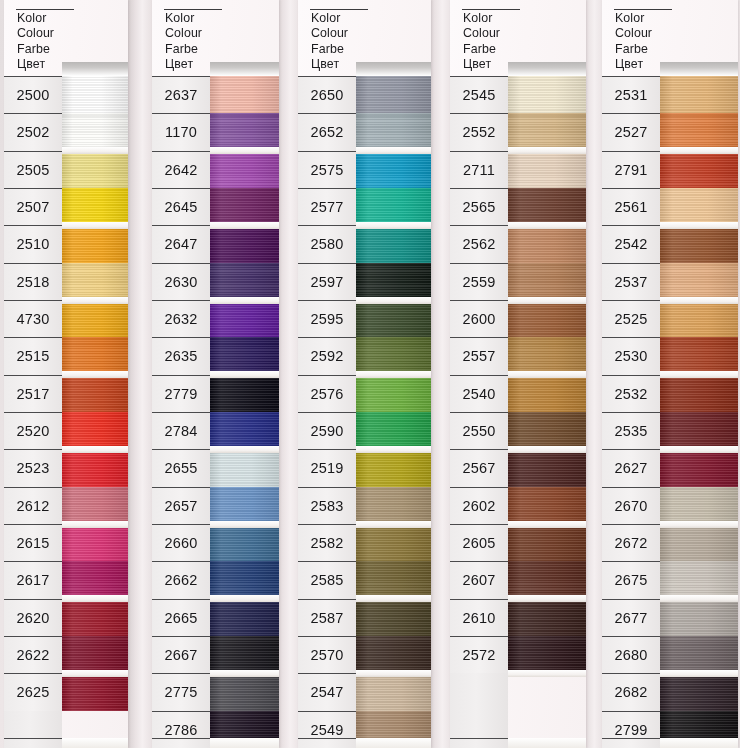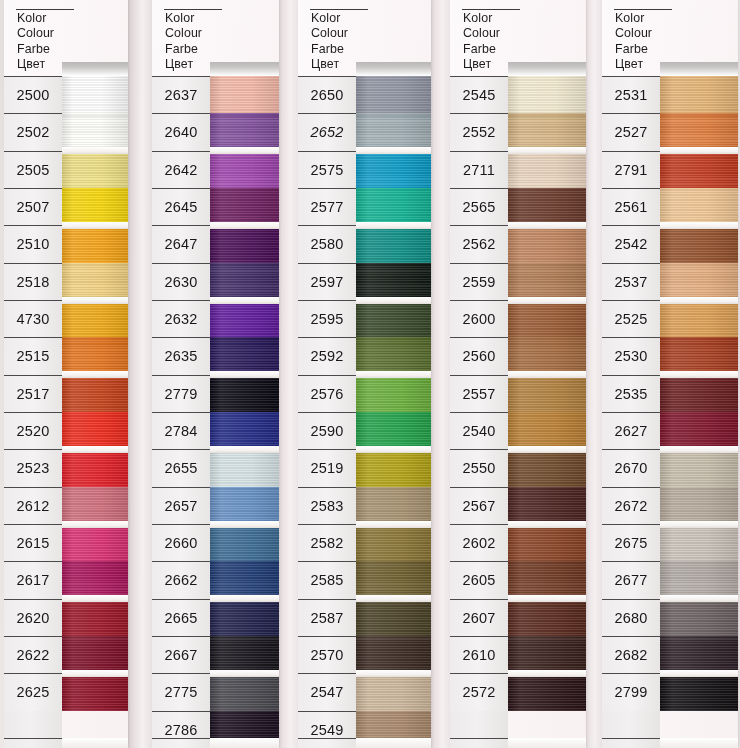--- a/index.html
+++ b/index.html
@@ -330,21 +330,21 @@
       <div class="labelcol"></div>
       <div class="spool-top"></div>
       <div class="rows">
         <div class="row" style="height: 37.3333px;">
           <div class="row-label">2637</div>
           <div class="swatch">
             <div class="swatch-ink" style="background: rgb(244, 184, 168);"></div>
           </div>
         </div>
         <div class="row" style="height: 37.3333px;">
-          <div class="row-label">2640</div>
+          <div class="row-label">1170</div>
           <div class="swatch">
             <div class="swatch-ink" style="background: rgb(127, 77, 155);"></div>
           </div>
         </div>
         <div class="row" style="height: 37.3333px;">
           <div class="row-label">2642</div>
           <div class="swatch">
             <div class="swatch-ink" style="background: rgb(158, 68, 172);"></div>
           </div>
         </div>
@@ -463,21 +463,21 @@
       </div>
       <div class="labelcol"></div>
       <div class="spool-top"></div>
       <div class="rows">
         <div class="row" style="height: 37.3333px;">
           <div class="row-label">2650</div>
           <div class="swatch">
             <div class="swatch-ink" style="background: rgb(145, 149, 163);"></div>
           </div>
         </div>
-        <div class="row" style="height: 37.3333px; font-style: italic;">
+        <div class="row" style="height: 37.3333px;">
           <div class="row-label">2652</div>
           <div class="swatch">
             <div class="swatch-ink" style="background: rgb(159, 173, 179);"></div>
           </div>
         </div>
         <div class="row" style="height: 37.3333px;">
           <div class="row-label">2575</div>
           <div class="swatch">
             <div class="swatch-ink" style="background: rgb(11, 154, 198);"></div>
           </div>
@@ -634,26 +634,20 @@
             <div class="swatch-ink" style="background: rgb(176, 122, 81);"></div>
           </div>
         </div>
         <div class="row" style="height: 37.3333px;">
           <div class="row-label">2600</div>
           <div class="swatch">
             <div class="swatch-ink" style="background: rgb(154, 91, 51);"></div>
           </div>
         </div>
         <div class="row" style="height: 37.3333px;">
-          <div class="row-label">2560</div>
-          <div class="swatch">
-            <div class="swatch-ink" style="background: rgb(161, 103, 59);"></div>
-          </div>
-        </div>
-        <div class="row" style="height: 37.3333px;">
           <div class="row-label">2557</div>
           <div class="swatch">
             <div class="swatch-ink" style="background: rgb(178, 129, 63);"></div>
           </div>
         </div>
         <div class="row" style="height: 37.3333px;">
           <div class="row-label">2540</div>
           <div class="swatch">
             <div class="swatch-ink" style="background: rgb(186, 128, 51);"></div>
           </div>
@@ -768,20 +762,26 @@
             <div class="swatch-ink" style="background: rgb(221, 160, 85);"></div>
           </div>
         </div>
         <div class="row" style="height: 37.3333px;">
           <div class="row-label">2530</div>
           <div class="swatch">
             <div class="swatch-ink" style="background: rgb(164, 58, 28);"></div>
           </div>
         </div>
         <div class="row" style="height: 37.3333px;">
+          <div class="row-label">2532</div>
+          <div class="swatch">
+            <div class="swatch-ink" style="background: rgb(139, 44, 23);"></div>
+          </div>
+        </div>
+        <div class="row" style="height: 37.3333px;">
           <div class="row-label">2535</div>
           <div class="swatch">
             <div class="swatch-ink" style="background: rgb(107, 31, 34);"></div>
           </div>
         </div>
         <div class="row" style="height: 37.3333px;">
           <div class="row-label">2627</div>
           <div class="swatch">
             <div class="swatch-ink" style="background: rgb(128, 21, 44);"></div>
           </div>

